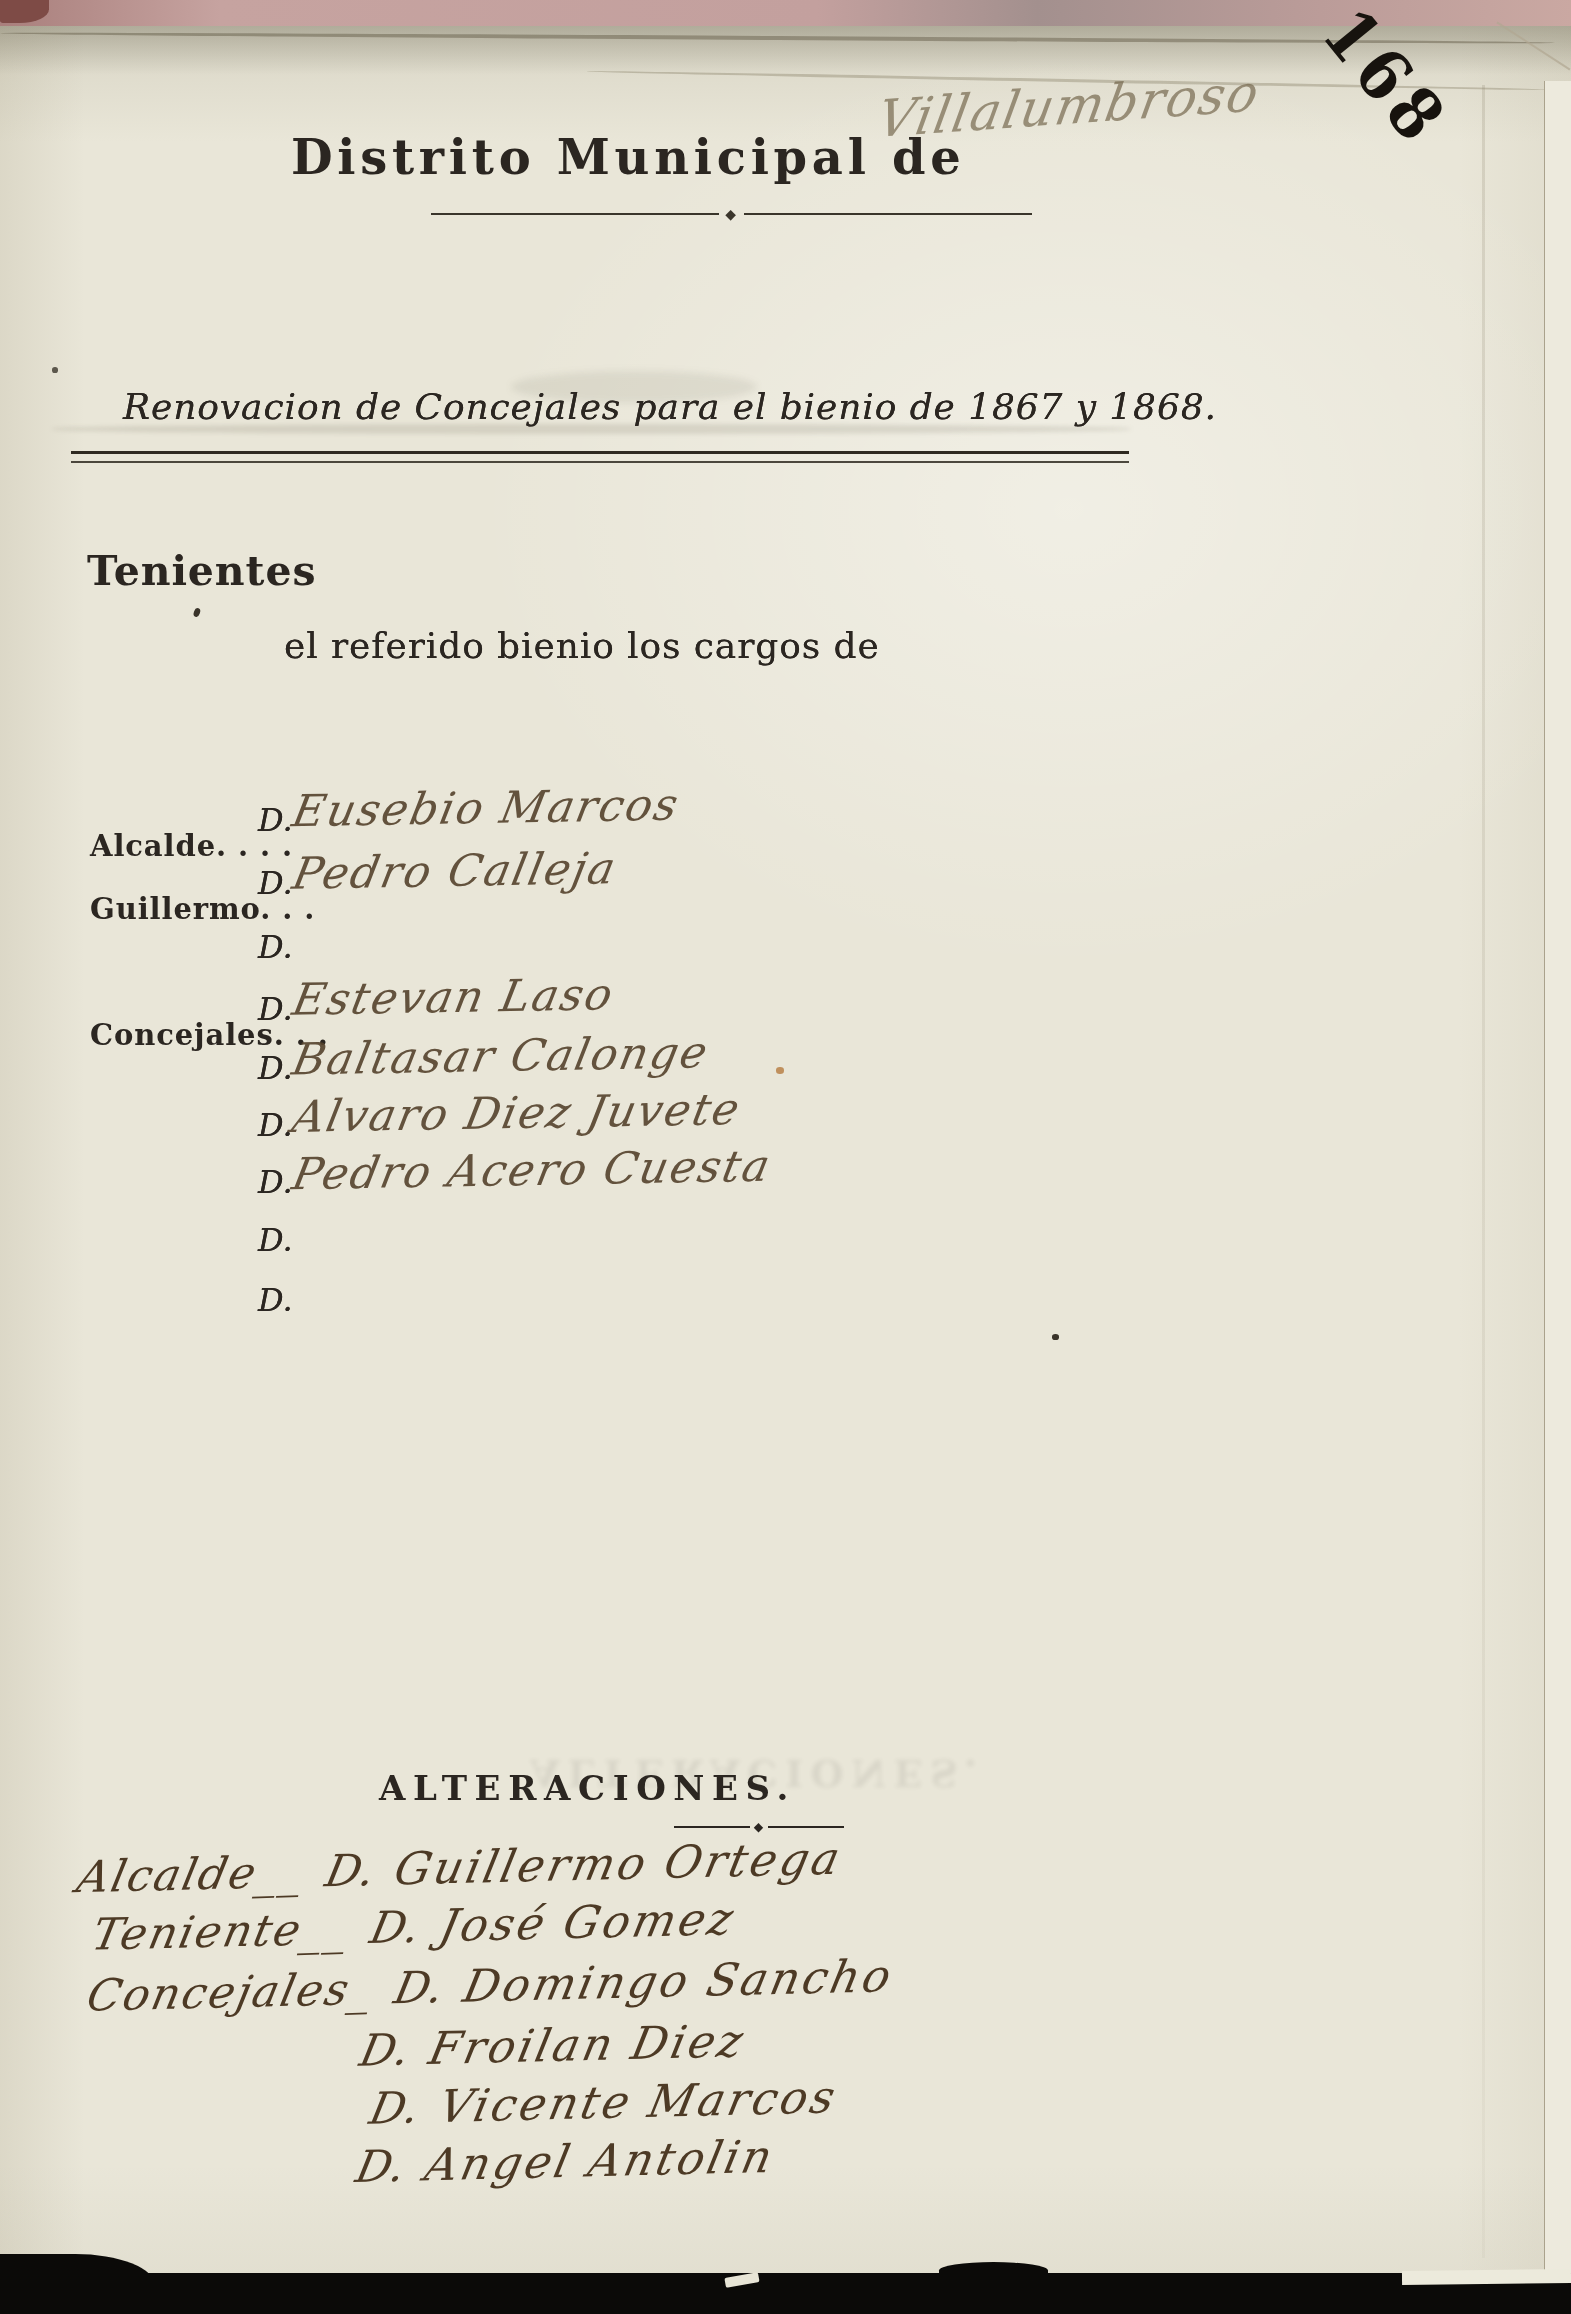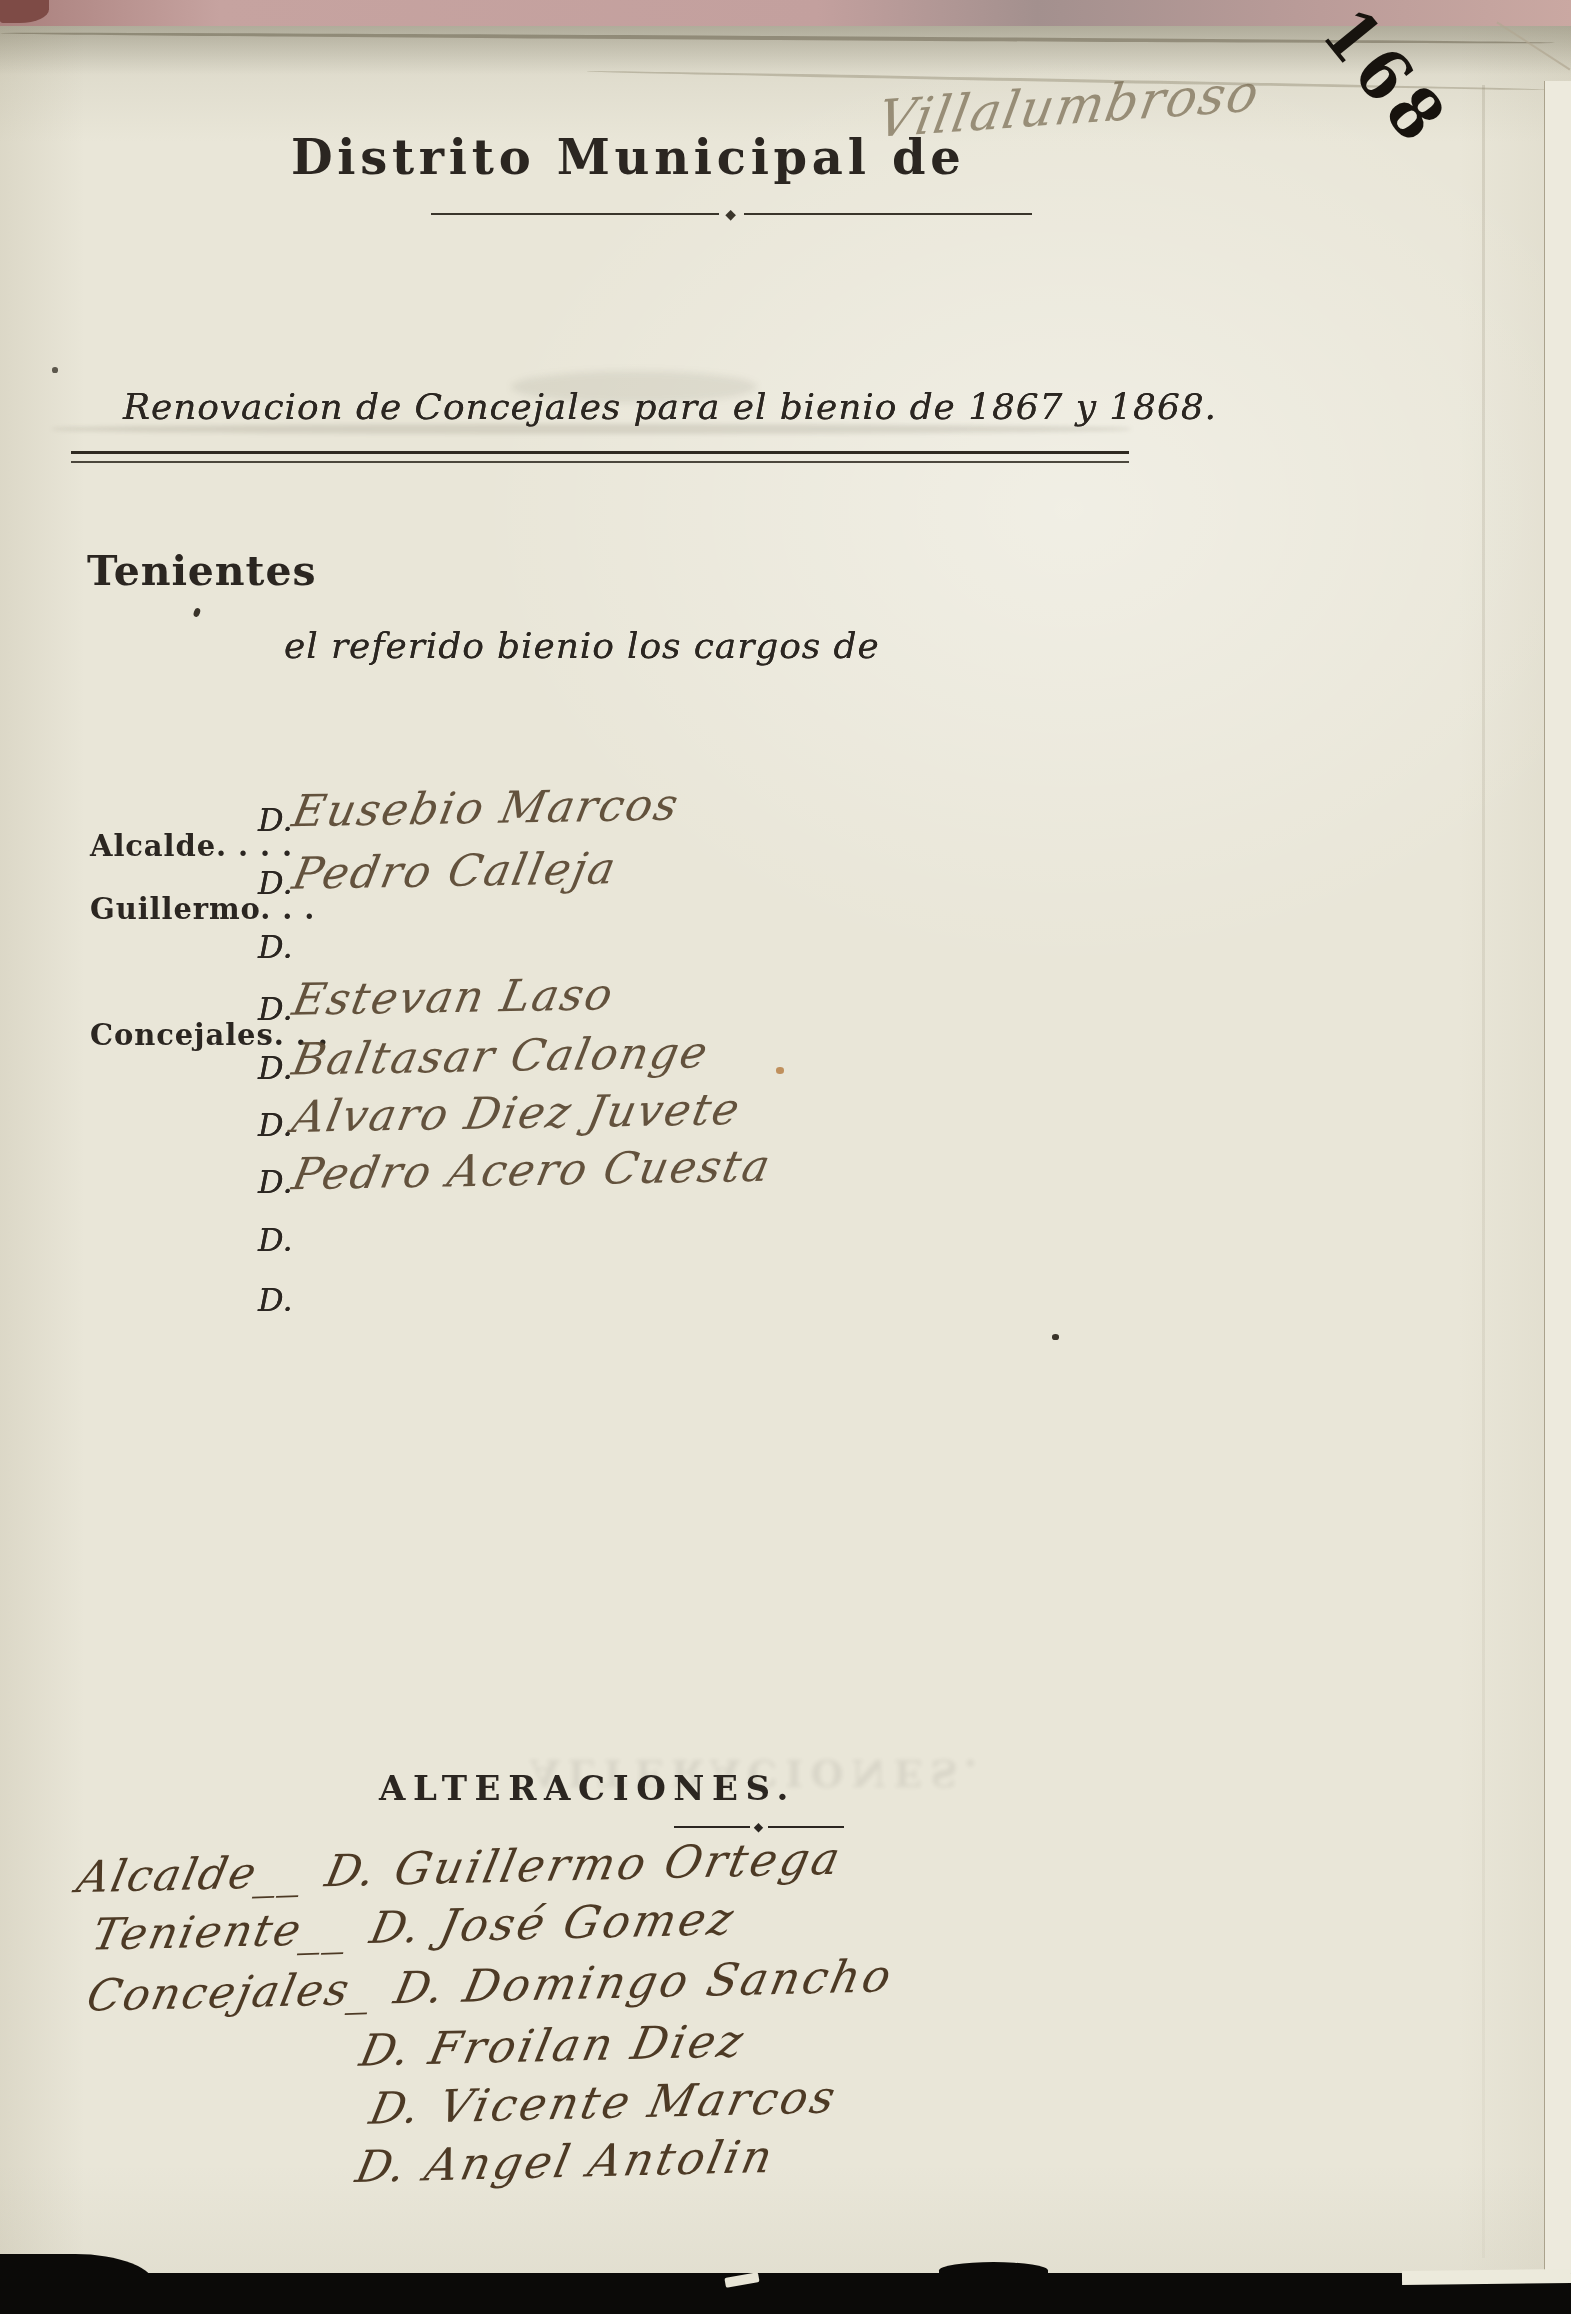--- a/index.html
+++ b/index.html
@@ -62,21 +62,21 @@
   .title { position:absolute; top:386px; left:123px; width:1022px; text-align:right;
     font-style:italic; font-size:36px; letter-spacing:0.9px; white-space:nowrap;
     text-shadow:0 0 0.6px #2b2621; }
   .title-rule-a { position:absolute; top:451px; left:71px; width:1058px; height:2.8px; background:#2f2a21; }
   .title-rule-b { position:absolute; top:461px; left:71px; width:1058px; height:1.9px; background:#2f2a21; opacity:.85; }
 
   
   .intro-lead { position:absolute; top:547px; left:87px; font-weight:700; font-size:41px; letter-spacing:0.9px; }
   .intro-line1 { position:absolute; top:555px; left:284px; font-style:italic; font-size:36px;
     letter-spacing:0.9px; white-space:nowrap; text-shadow:0 0 0.5px #2b2621; }
-  .intro-line2 { position:absolute; top:625px; left:284px; font-style:italic; font-size:36px;
+  .intro-line2 { position:absolute; top:625px; left:284px; font-size:36px;
     letter-spacing:0.9px; white-space:nowrap; text-shadow:0 0 0.5px #2b2621; }
 
   
   .roster-row { position:absolute; left:90px; width:994px; height:68px; }
   .roster-row .lbl { position:absolute; left:0; top:7.6px; font-weight:700; font-size:29px;
     letter-spacing:0.9px; white-space:nowrap;margin-top:28px; }
   .roster-row .pfx { position:absolute; left:168px; top:7.6px; font-style:italic; font-size:32px;
     text-shadow:0 0 0.5px #2b2621; }
   .roster-row .nm { position:absolute; left:204px; top:-11.4px; font-style:italic; font-size:44px;
     letter-spacing:1.9px; white-space:nowrap; color:#55432d;

